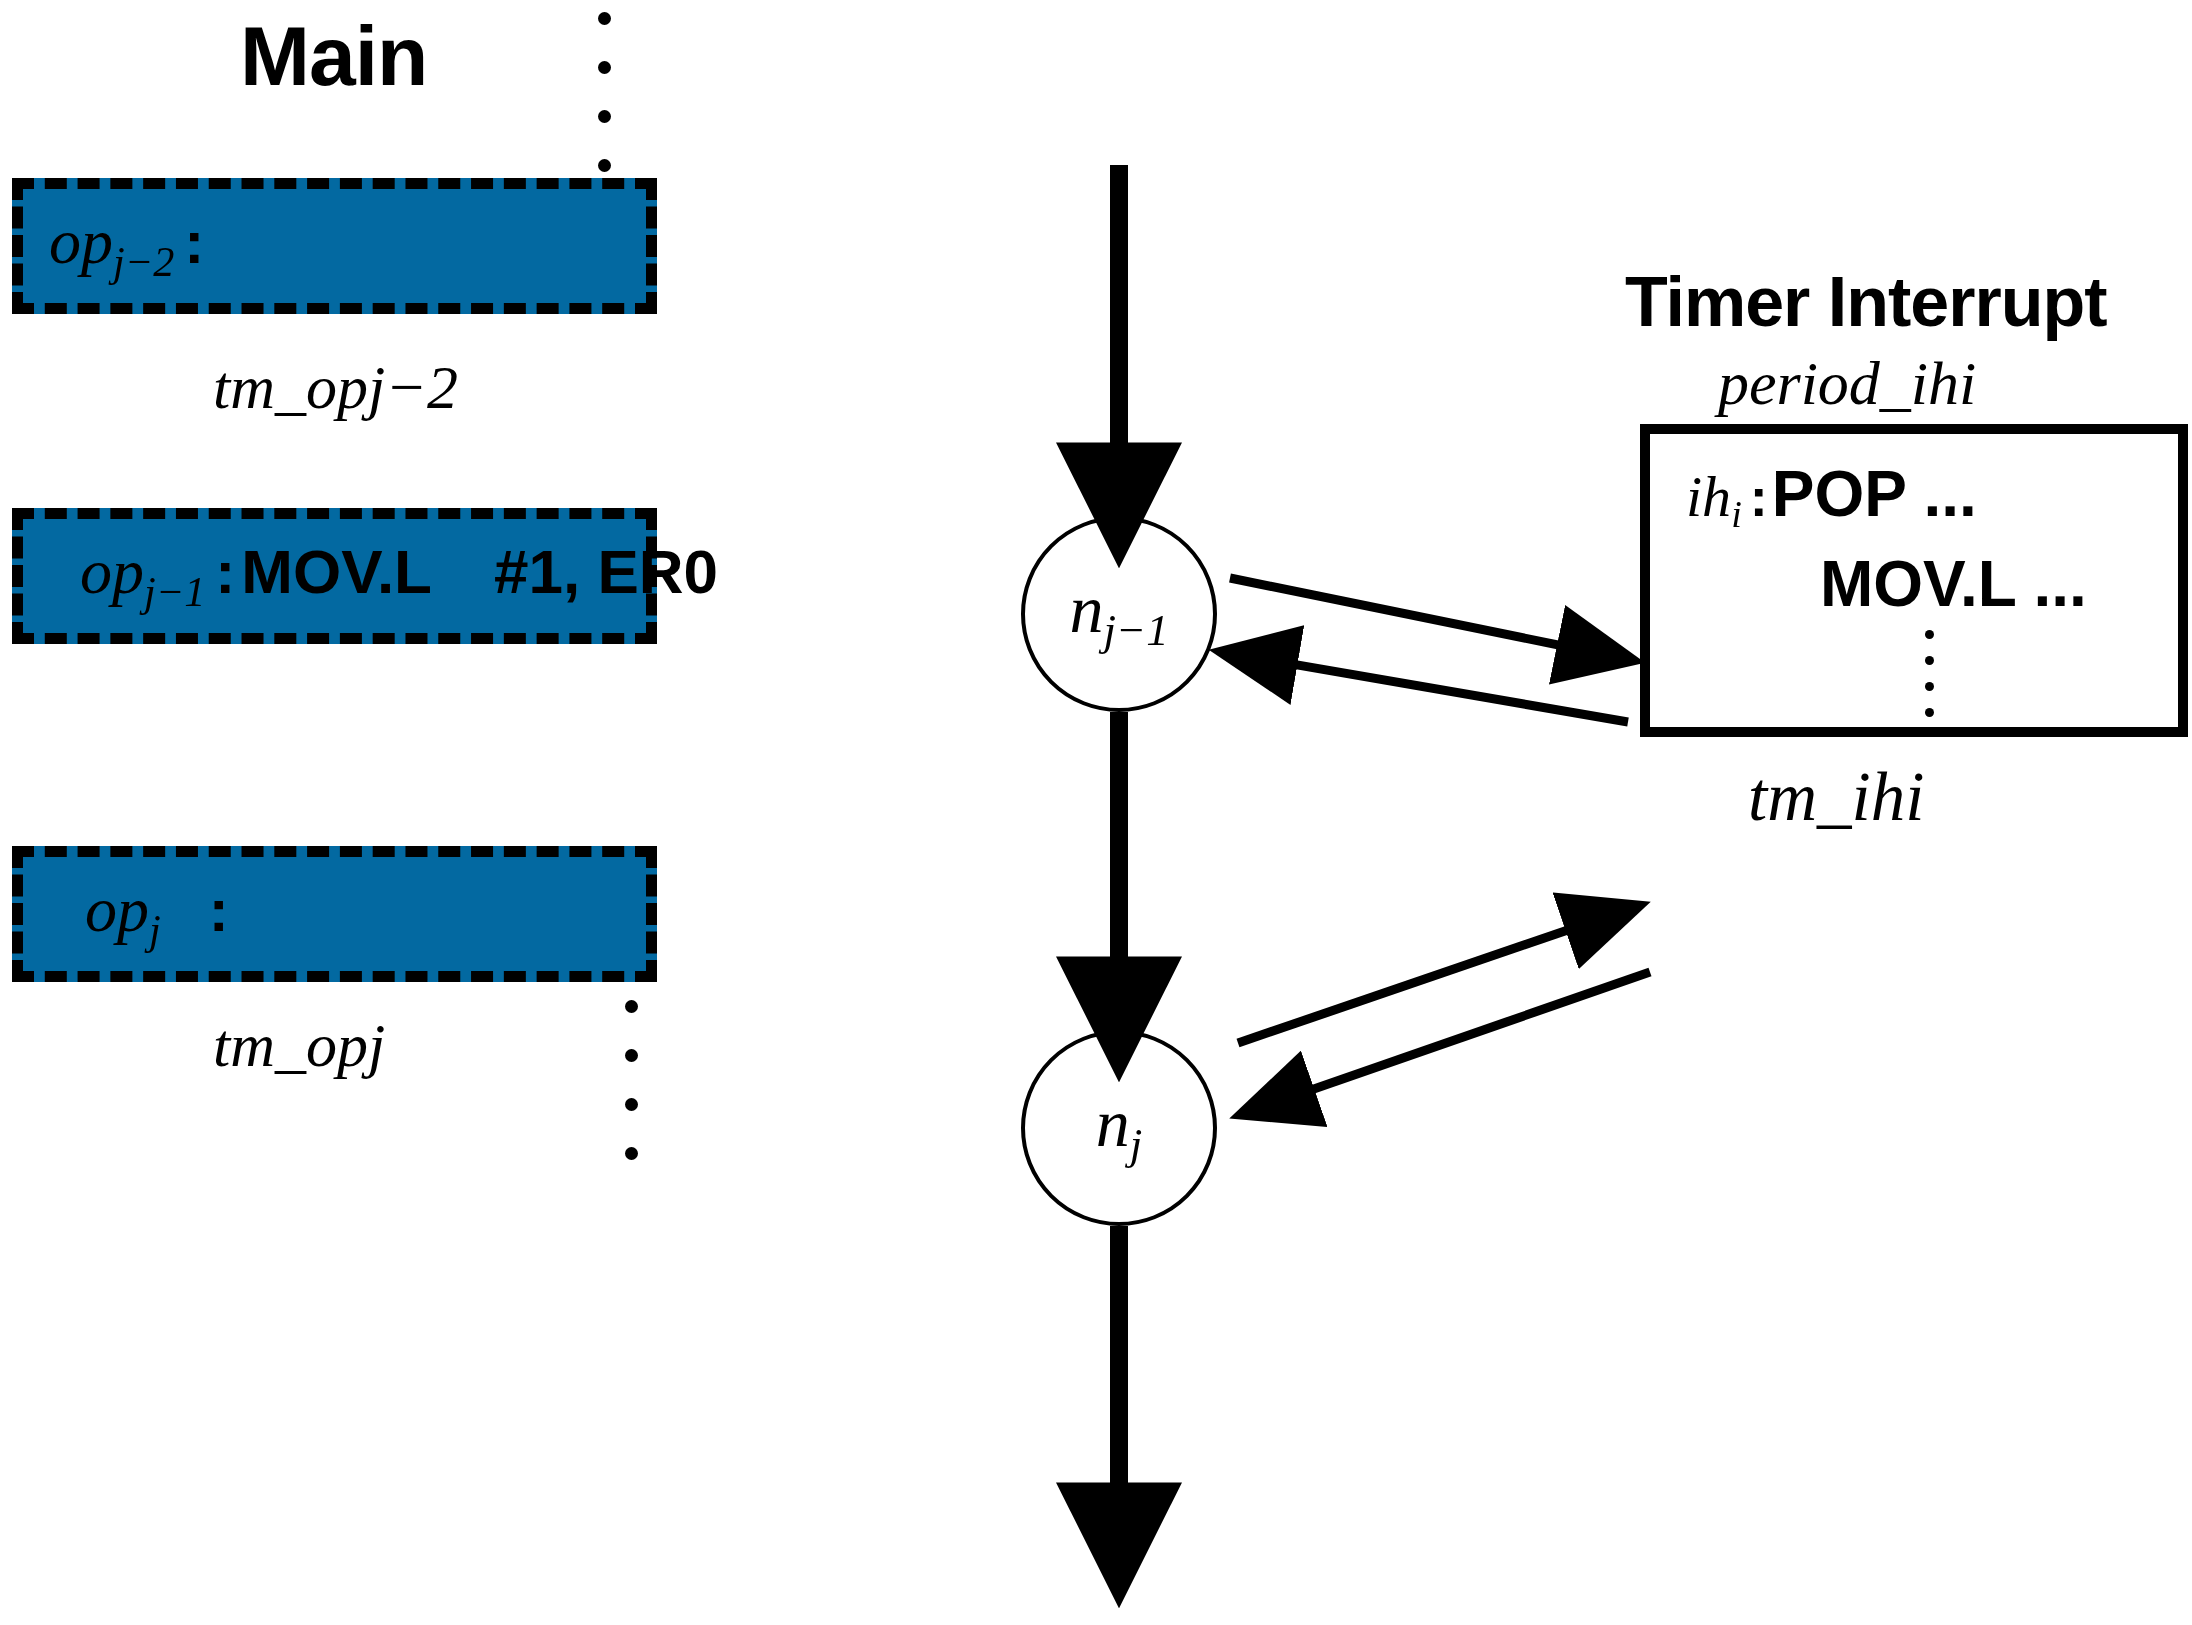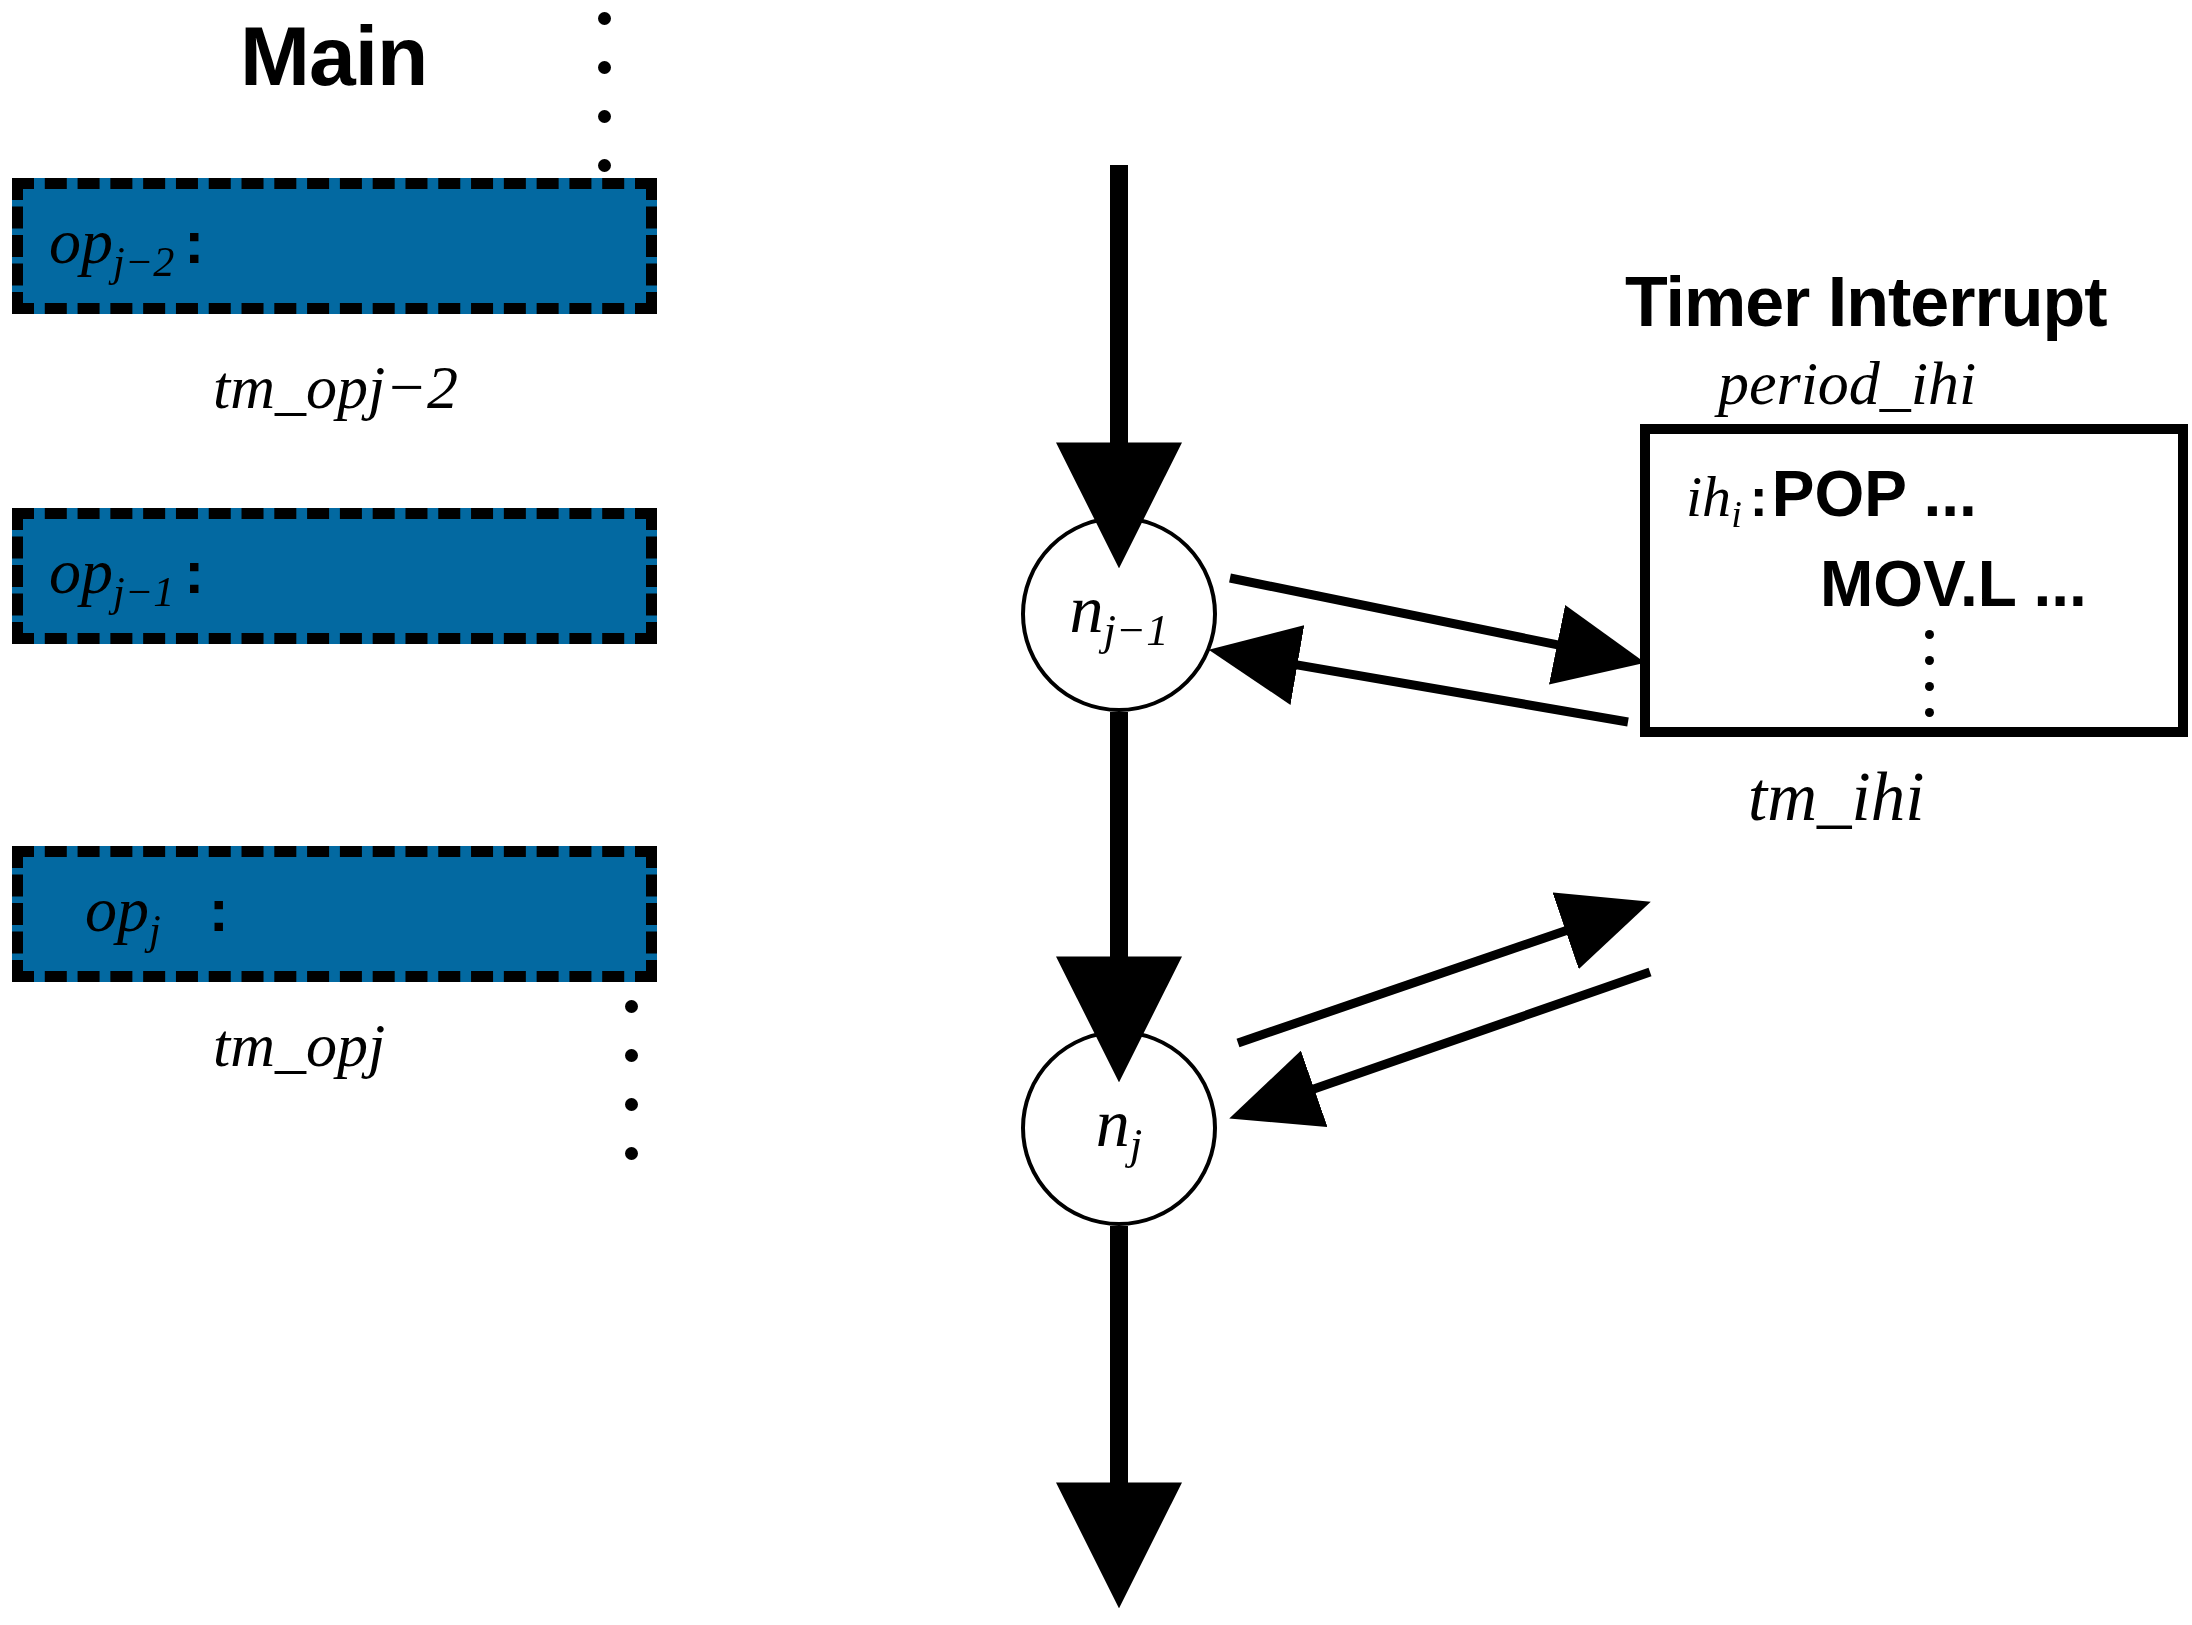--- a/index.html
+++ b/index.html
@@ -83,21 +83,21 @@
   }
   .op-code {
     font-family: "Liberation Sans", sans-serif;
     font-weight: bold;
     font-size: 62px;
     line-height: 1;
     letter-spacing: 0px;
   }
 
   #op-box-1 { left: 12px;  top: 178px;  width: 645px; height: 136px; }
-  #op-box-2 { left: 12px;  top: 508px;  width: 645px; height: 136px; }
+  #op-box-2 { left: 12px;  top: 508px;  width: 645px; height: 136px; padding-left: 31px; }
   #op-box-3 { left: 12px;  top: 846px;  width: 645px; height: 136px; padding-left: 20px; }
 
   
   .tm-label {
     position: absolute;
     font-family: "Liberation Serif", serif;
     font-style: italic;
     font-size: 62px;
     white-space: nowrap;
   }
@@ -234,20 +234,21 @@
       <span class="op-name math"><span>op</span><span class="sub">j−2</span></span>
       <span class="op-colon">:</span>
     </div>
   </div>
   <div class="tm-label" id="tm-label-1"><span>tm_op</span><span class="sub">j−2</span></div>
 
   <div class="op-box" id="op-box-2">
     <div class="op-inner">
       <span class="op-name math"><span>op</span><span class="sub">j−1</span></span>
       <span class="op-colon">:</span>
+      <span class="op-code">MOV.L #1, ER0</span>
     </div>
   </div>
 
   <div class="op-box" id="op-box-3">
     <div class="op-inner" style="padding-left:42px;">
       <span class="op-name math"><span>op</span><span class="sub">j</span></span>
       <span class="op-colon" style="padding-left:48px;">:</span>
     </div>
   </div>
   <div class="tm-label" id="tm-label-3"><span>tm_op</span><span class="sub">j</span></div>

